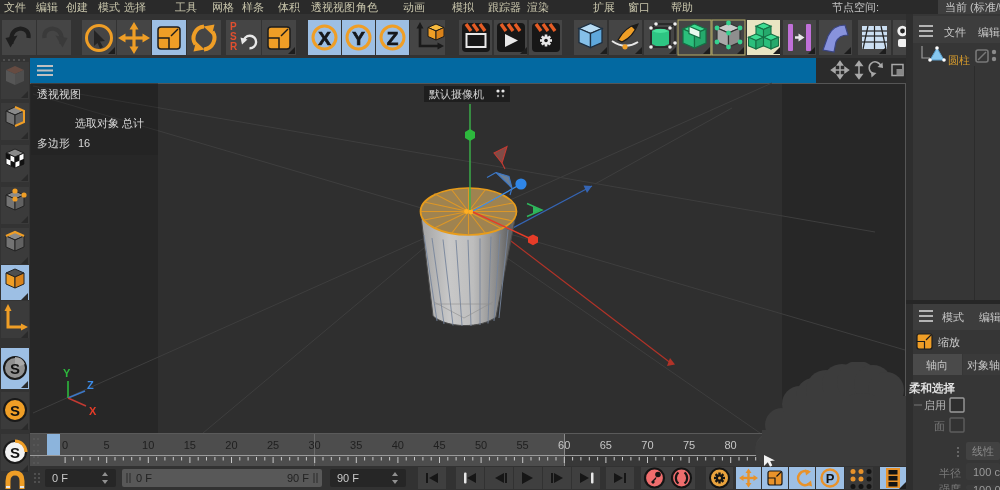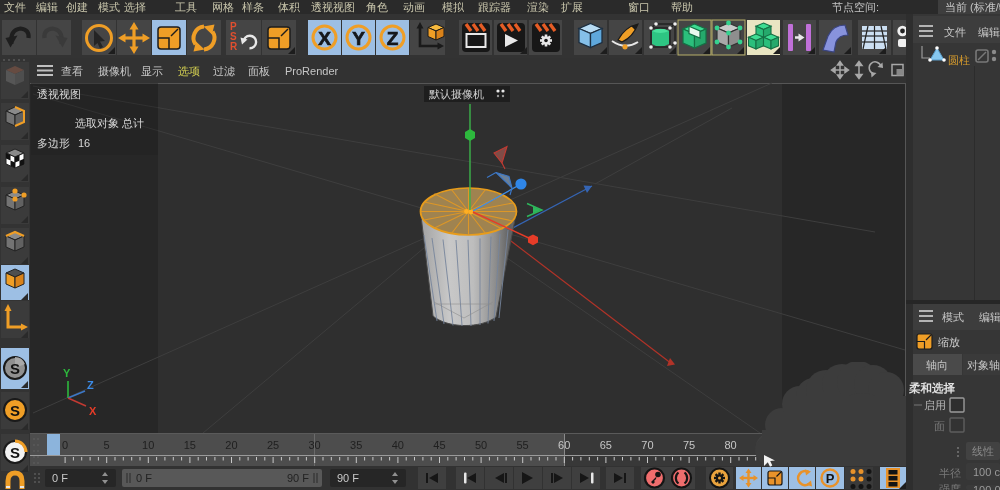--- a/index.html
+++ b/index.html
@@ -22,26 +22,26 @@
 <span style="left:4px">文件</span>
       <span style="left:36px">编辑</span>
       <span style="left:66px">创建</span>
       <span style="left:98px">模式</span>
       <span style="left:124px">选择</span>
       <span style="left:175px">工具</span>
       <span style="left:212px">网格</span>
       <span style="left:242px">样条</span>
       <span style="left:278px">体积</span>
       <span style="left:311px">透视视图</span>
-      <span style="left:366px">角色</span>
+      <span style="left:356px">角色</span>
       <span style="left:403px">动画</span>
-      <span style="left:442px">模拟</span>
-      <span style="left:478px">跟踪器</span>
+      <span style="left:452px">模拟</span>
+      <span style="left:488px">跟踪器</span>
       <span style="left:527px">渲染</span>
-      <span style="left:561px">扩展</span>
+      <span style="left:593px">扩展</span>
       <span style="left:628px">窗口</span>
       <span style="left:671px">帮助</span>
 <span style="left:832px;color:#c3c3c3">节点空间:</span>
 <span style="left:938px;width:62px;height:14px;background:#3e3e3e;color:#c6c6c6;padding-left:7px;overflow:hidden;white-space:nowrap">当前 (标准/物</span>
 </div>
 
 <div id="toolbar"></div>
 <svg width="1000" height="44" viewBox="0 0 1000 44" style="top:14px">
 <defs>
 <g id="cornertri">
@@ -379,29 +379,20 @@
 <path d="M28,414 L28,407 L21,414 Z" fill="#2a2a2a"></path>
 
 <g stroke="#ef9e26" stroke-width="5" fill="none">
 <path d="M8,431 L8,423 Q8,415 15,415 Q22,415 22,423 L22,431"></path>
 </g>
 <g stroke="#e8e8e8" stroke-width="2">
         <path d="M6,429 L10,429 M20,429 L24,429"></path>
       </g>
 </svg>
 
-<div id="vpmenu">
-<span style="left:31px">查看</span>
-      <span style="left:68px">摄像机</span>
-      <span style="left:111px">显示</span>
-      <span style="left:148px;color:#d8d452">选项</span>
-      <span style="left:183px">过滤</span>
-      <span style="left:218px">面板</span>
-      <span style="left:255px">ProRender</span>
-</div>
 <svg width="877" height="376" viewBox="0 0 877 376" style="left:30px;top:57px">
 
 <g stroke="#c0c0c0" stroke-width="2">
         <path d="M7,9 L23,9 M7,13.5 L23,13.5 M7,18 L23,18"></path>
       </g>
 
 <g stroke="#a8a8a8" stroke-width="1.5" fill="#a8a8a8">
 <path d="M804,13 L816,13 M810,7 L810,19" fill="none"></path>
 <path d="M810,4.5 L807.5,8 L812.5,8 Z"></path>
         <path d="M810,21.5 L807.5,18 L812.5,18 Z"></path>

